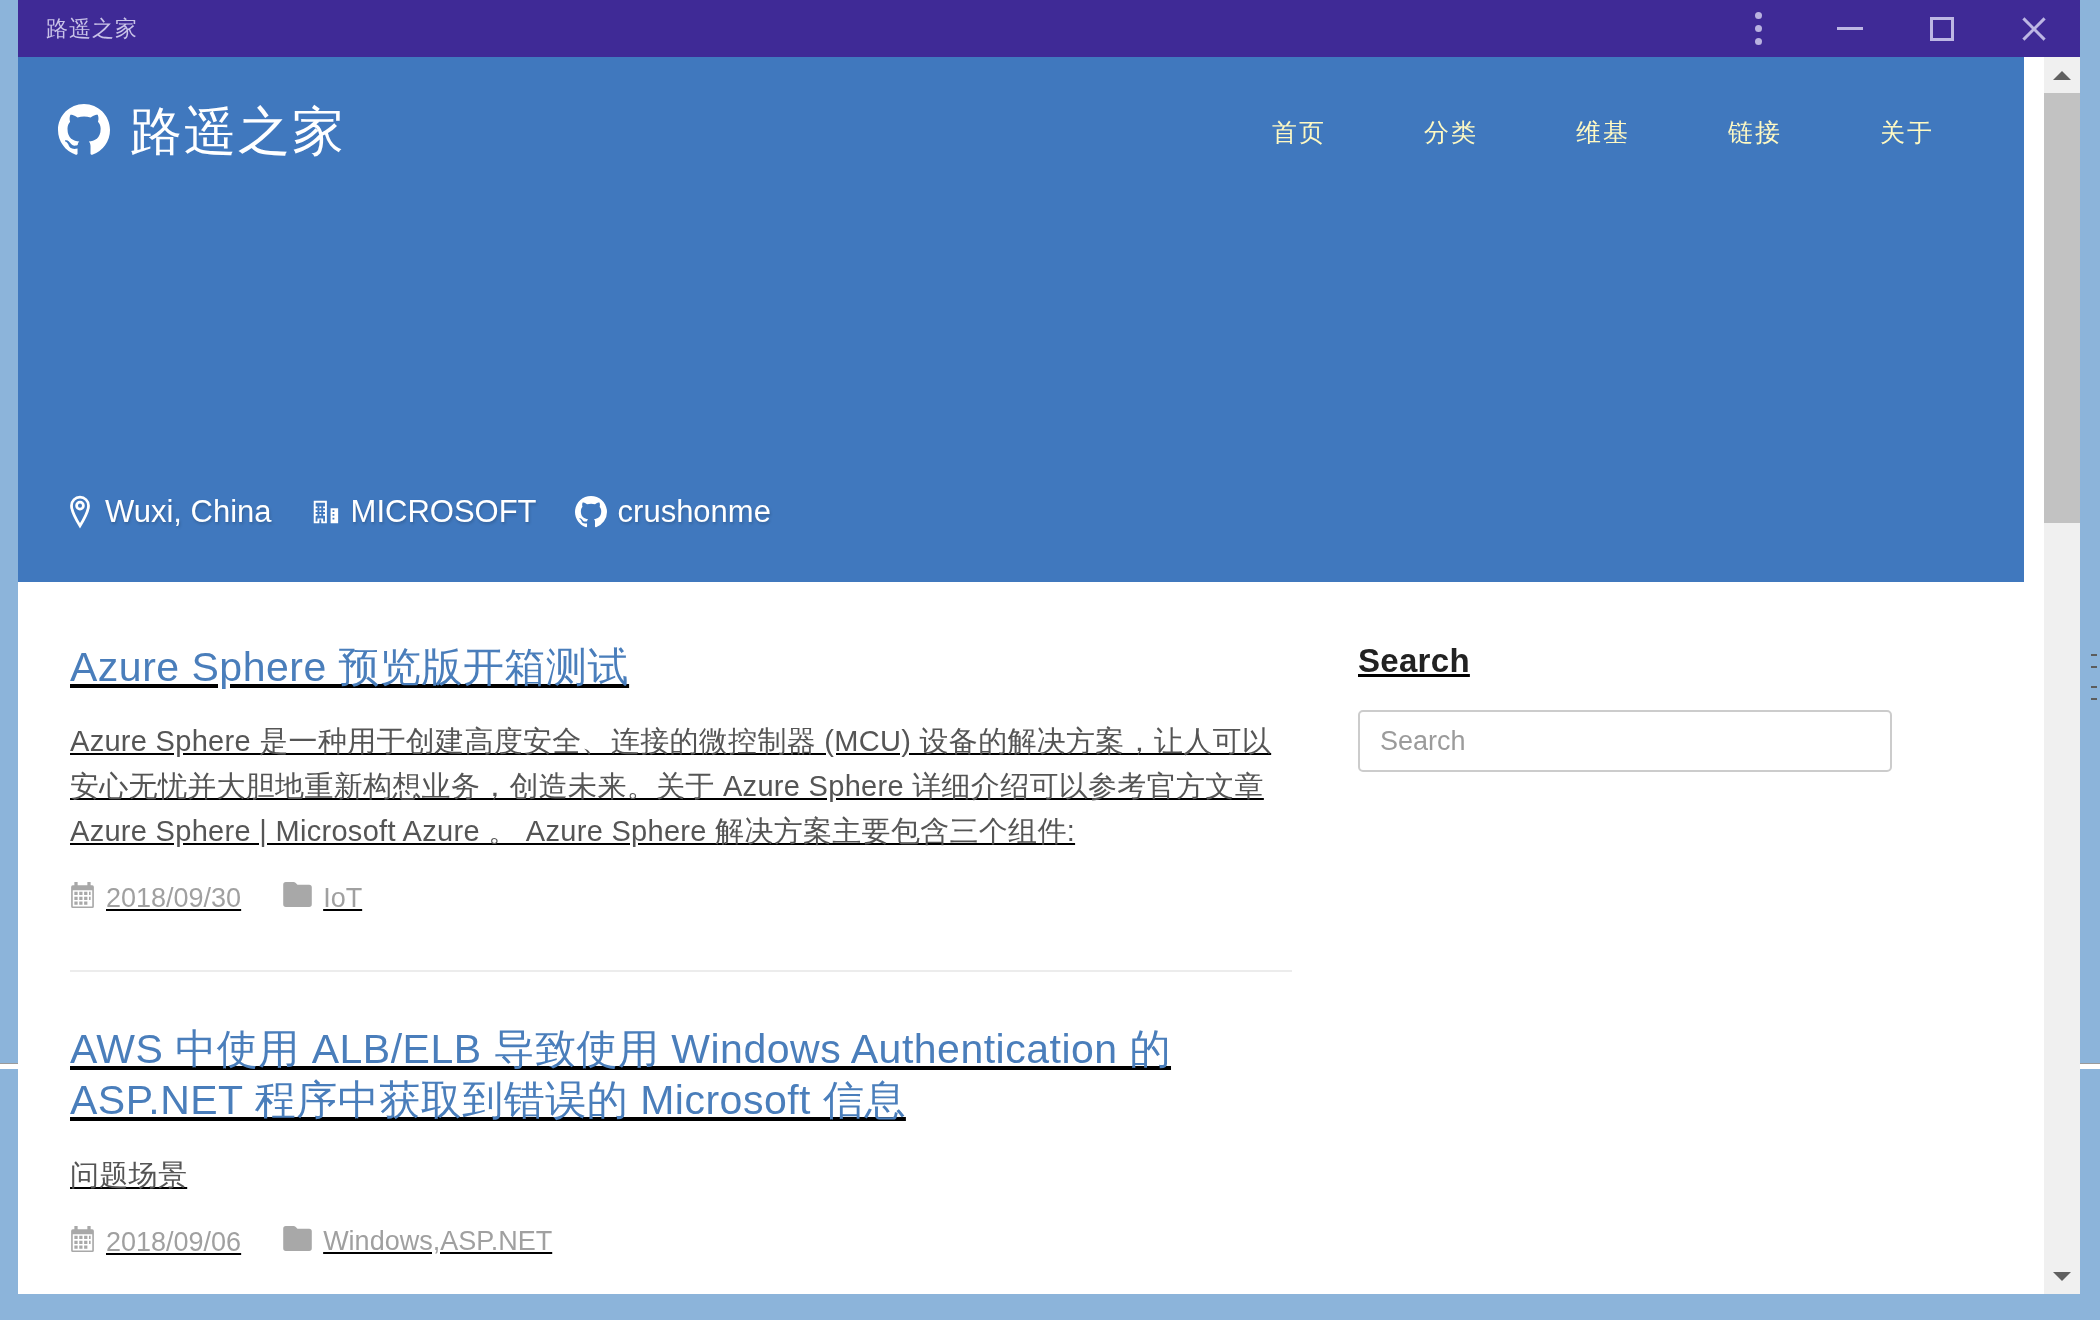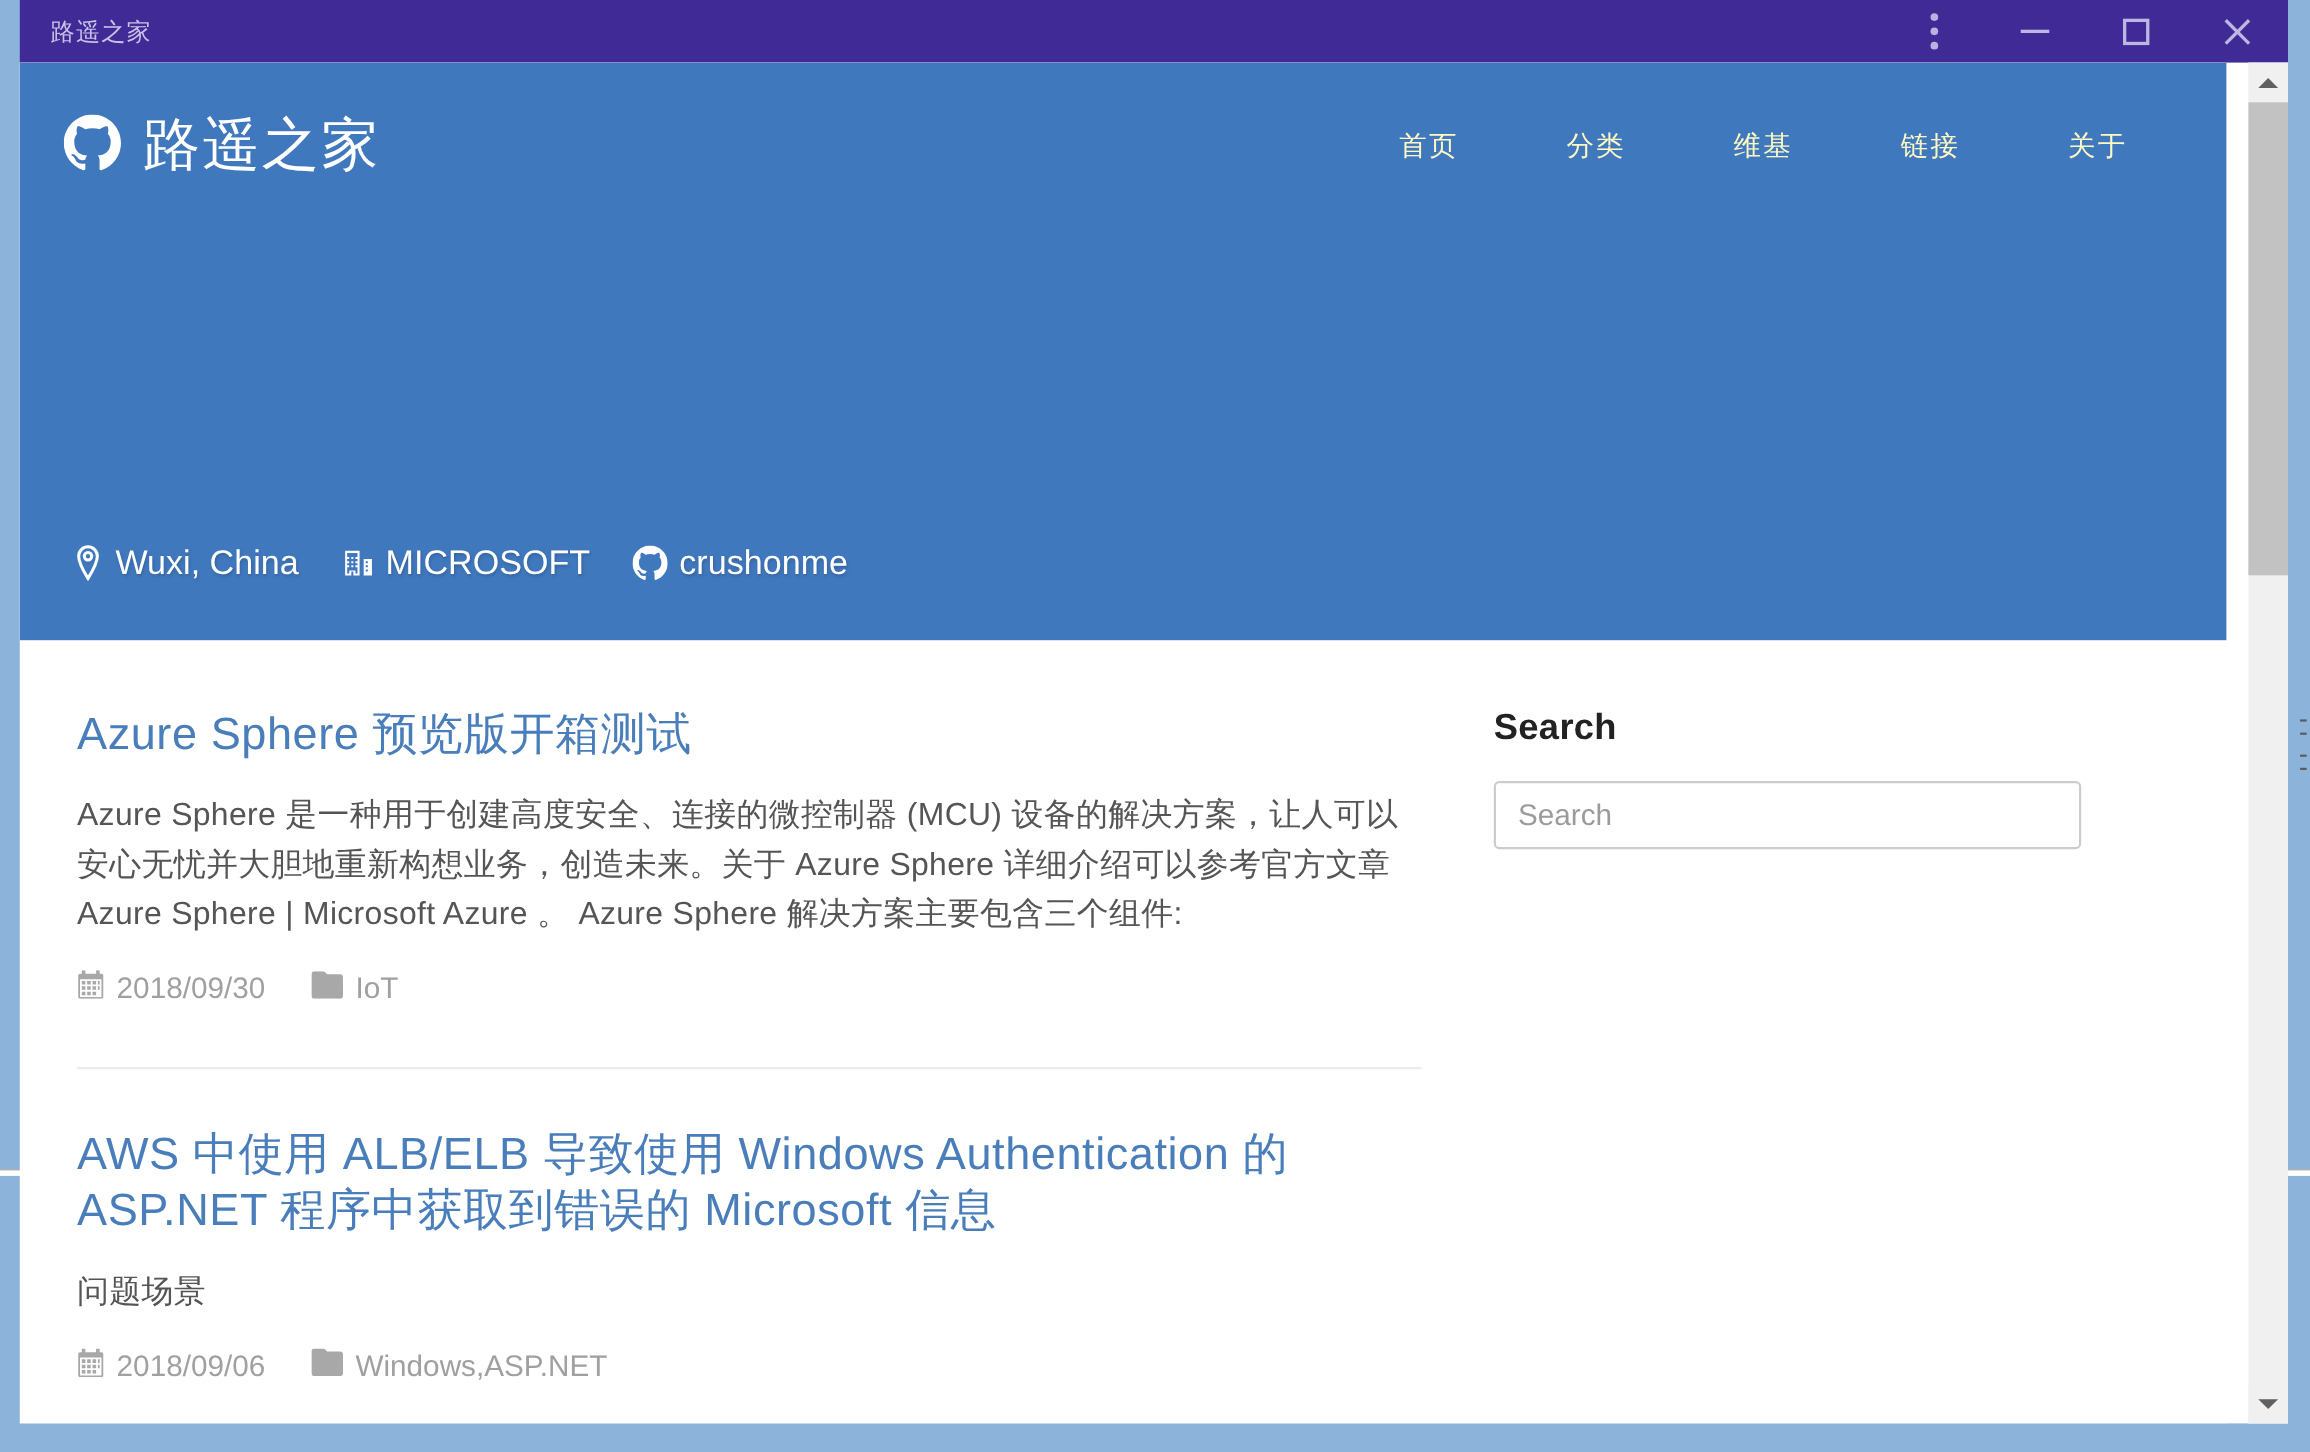--- a/index.html
+++ b/index.html
@@ -160,20 +160,21 @@
     font-size: 31px;
     white-space: nowrap;
     text-shadow: 1px 2px 3px rgba(0,0,0,0.18);
   }
   .meta-item svg { display: block; }
 
   
   #content {
     display: flex;
     padding: 60px 0 0 0;
+    text-decoration: underline;
   }
   #post-list {
     width: 1320px;
     padding: 0 46px 0 52px;
   }
   .post { padding-bottom: 10px; }
   .post-title {
     color: #4a7ebb;
     font-size: 41px;
     font-weight: 400;
@@ -186,21 +187,21 @@
   .post-excerpt {
     margin-top: 26px;
     color: #555555;
     font-size: 29px;
     line-height: 1.55;
     letter-spacing: 0.3px;
   }
   .post-meta {
     margin-top: 28px;
     display: flex;
-    align-items: center;
+    align-items: flex-start;
     gap: 42px;
   }
   .post-meta-item {
     display: flex;
     align-items: center;
     gap: 11px;
     color: #a0a0a0;
     font-size: 27px;
     white-space: nowrap;
   }

